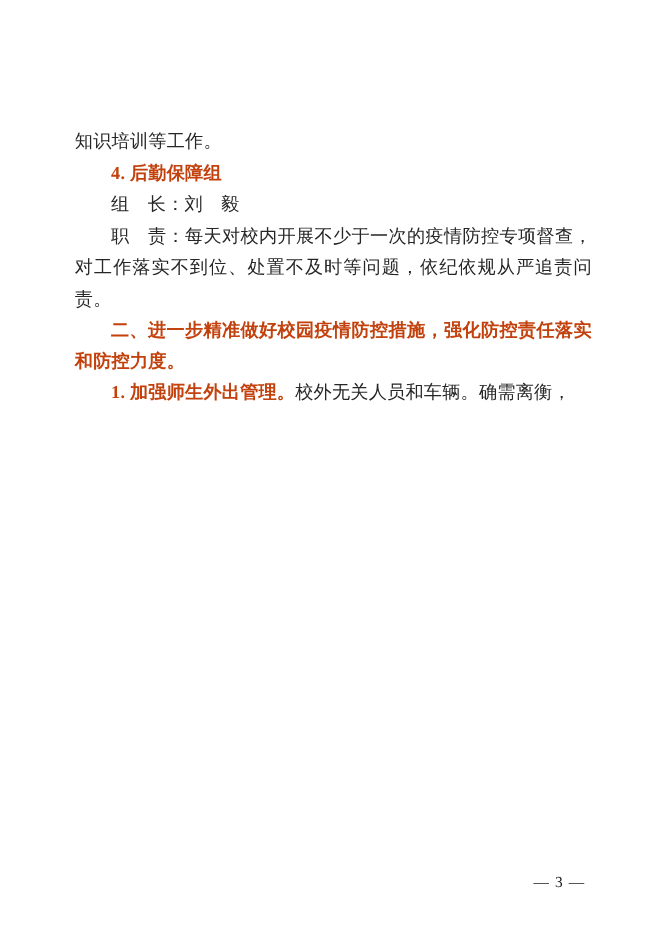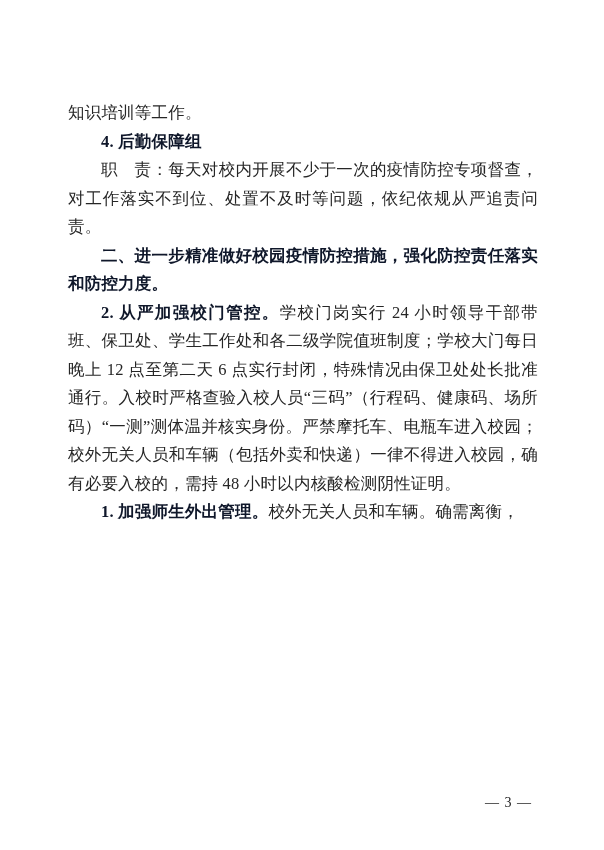--- a/index.html
+++ b/index.html
@@ -11,40 +11,40 @@
     position: relative;
     width: 604px;
     height: 850px;
     background: #ffffff;
     overflow: hidden;
     font-family: "Liberation Serif", "DejaVu Serif", serif;
   }
   .doc-body {
     position: absolute;
     left: 68px;
-    top: 99px;
+    top: 115px;
     width: 470px;
     font-size: 16.5px;
     line-height: 28.5px;
     color: #262626;
     text-align: justify;
     text-justify: inter-character;
     letter-spacing: 0.2px;
   }
   .doc-body p {
     margin: 0;
     padding: 0;
     text-indent: 0;
   }
   .doc-body p.indent {
     text-indent: 2em;
   }
   .b {
     font-weight: 700;
-    color: #0f172a;
+    color: #c2410c;
   }
   .page-number {
     position: absolute;
     top: 793px;
     right: 72px;
     font-size: 14px;
     line-height: 20px;
     color: #1a1a1a;
     letter-spacing: 1px;
     font-family: "Liberation Serif", "DejaVu Serif", serif;
@@ -58,27 +58,27 @@
 
     <p><span class="b"></span><span>知识培训等工作。</span></p>
 
     <p class="indent"><span class="b">4. 后勤保障组</span><span></span></p>
 
 
 
 
 
 
+    <p class="indent"><span class="b"></span><span>组　长：刘　毅</span></p>
 
 
     <p class="indent"><span class="b"></span><span>职　责：每天对校内开展不少于一次的疫情防控专项督查，对工作落实不到位、处置不及时等问题，依纪依规从严追责问责。</span></p>
 
     <p class="indent"><span class="b">二、进一步精准做好校园疫情防控措施，强化防控责任落实和防控力度。</span><span></span></p>
 
 
-    <p class="indent"><span class="b">2. 从严加强校门管控。</span><span>学校门岗实行 24 小时领导干部带班、保卫处、学生工作处和各二级学院值班制度；学校大门每日晚上 12 点至第二天 6 点实行封闭，特殊情况由保卫处处长批准通行。入校时严格查验入校人员“三码”（行程码、健康码、场所码）“一测”测体温并核实身份。严禁摩托车、电瓶车进入校园；校外无关人员和车辆（包括外卖和快递）一律不得进入校园，确有必要入校的，需持 48 小时以内核酸检测阴性证明。</span></p>
 
     <p class="indent"><span class="b">1. 加强师生外出管理。</span><span>校外无关人员和车辆。确需离衡，</span></p>
 
   </div>
 
   <div class="page-number">— 3 —</div>
 </div>
 
 </body></html>

